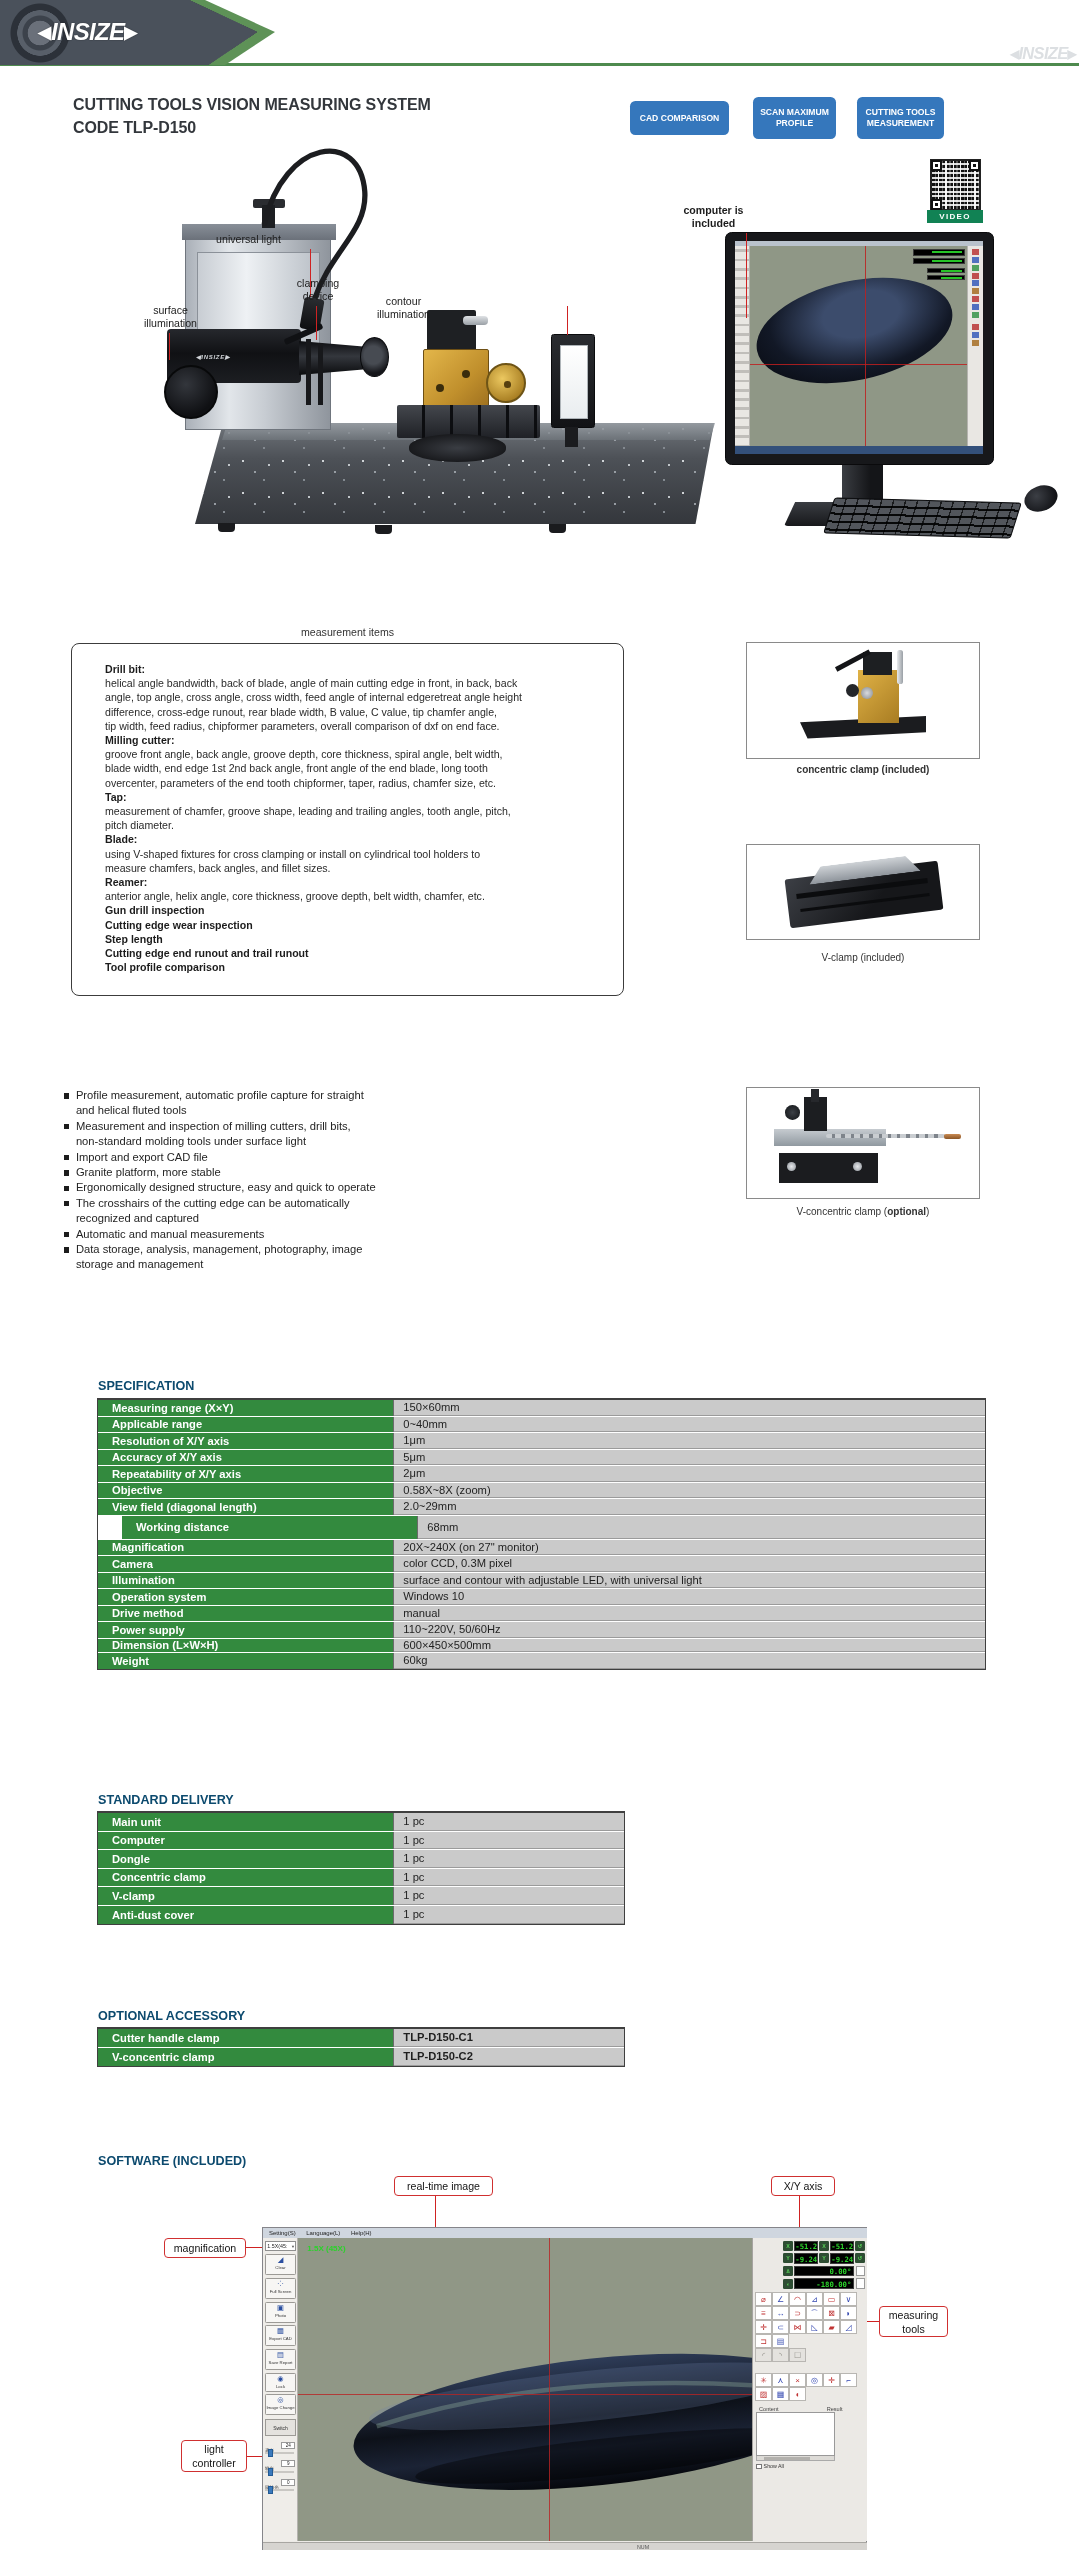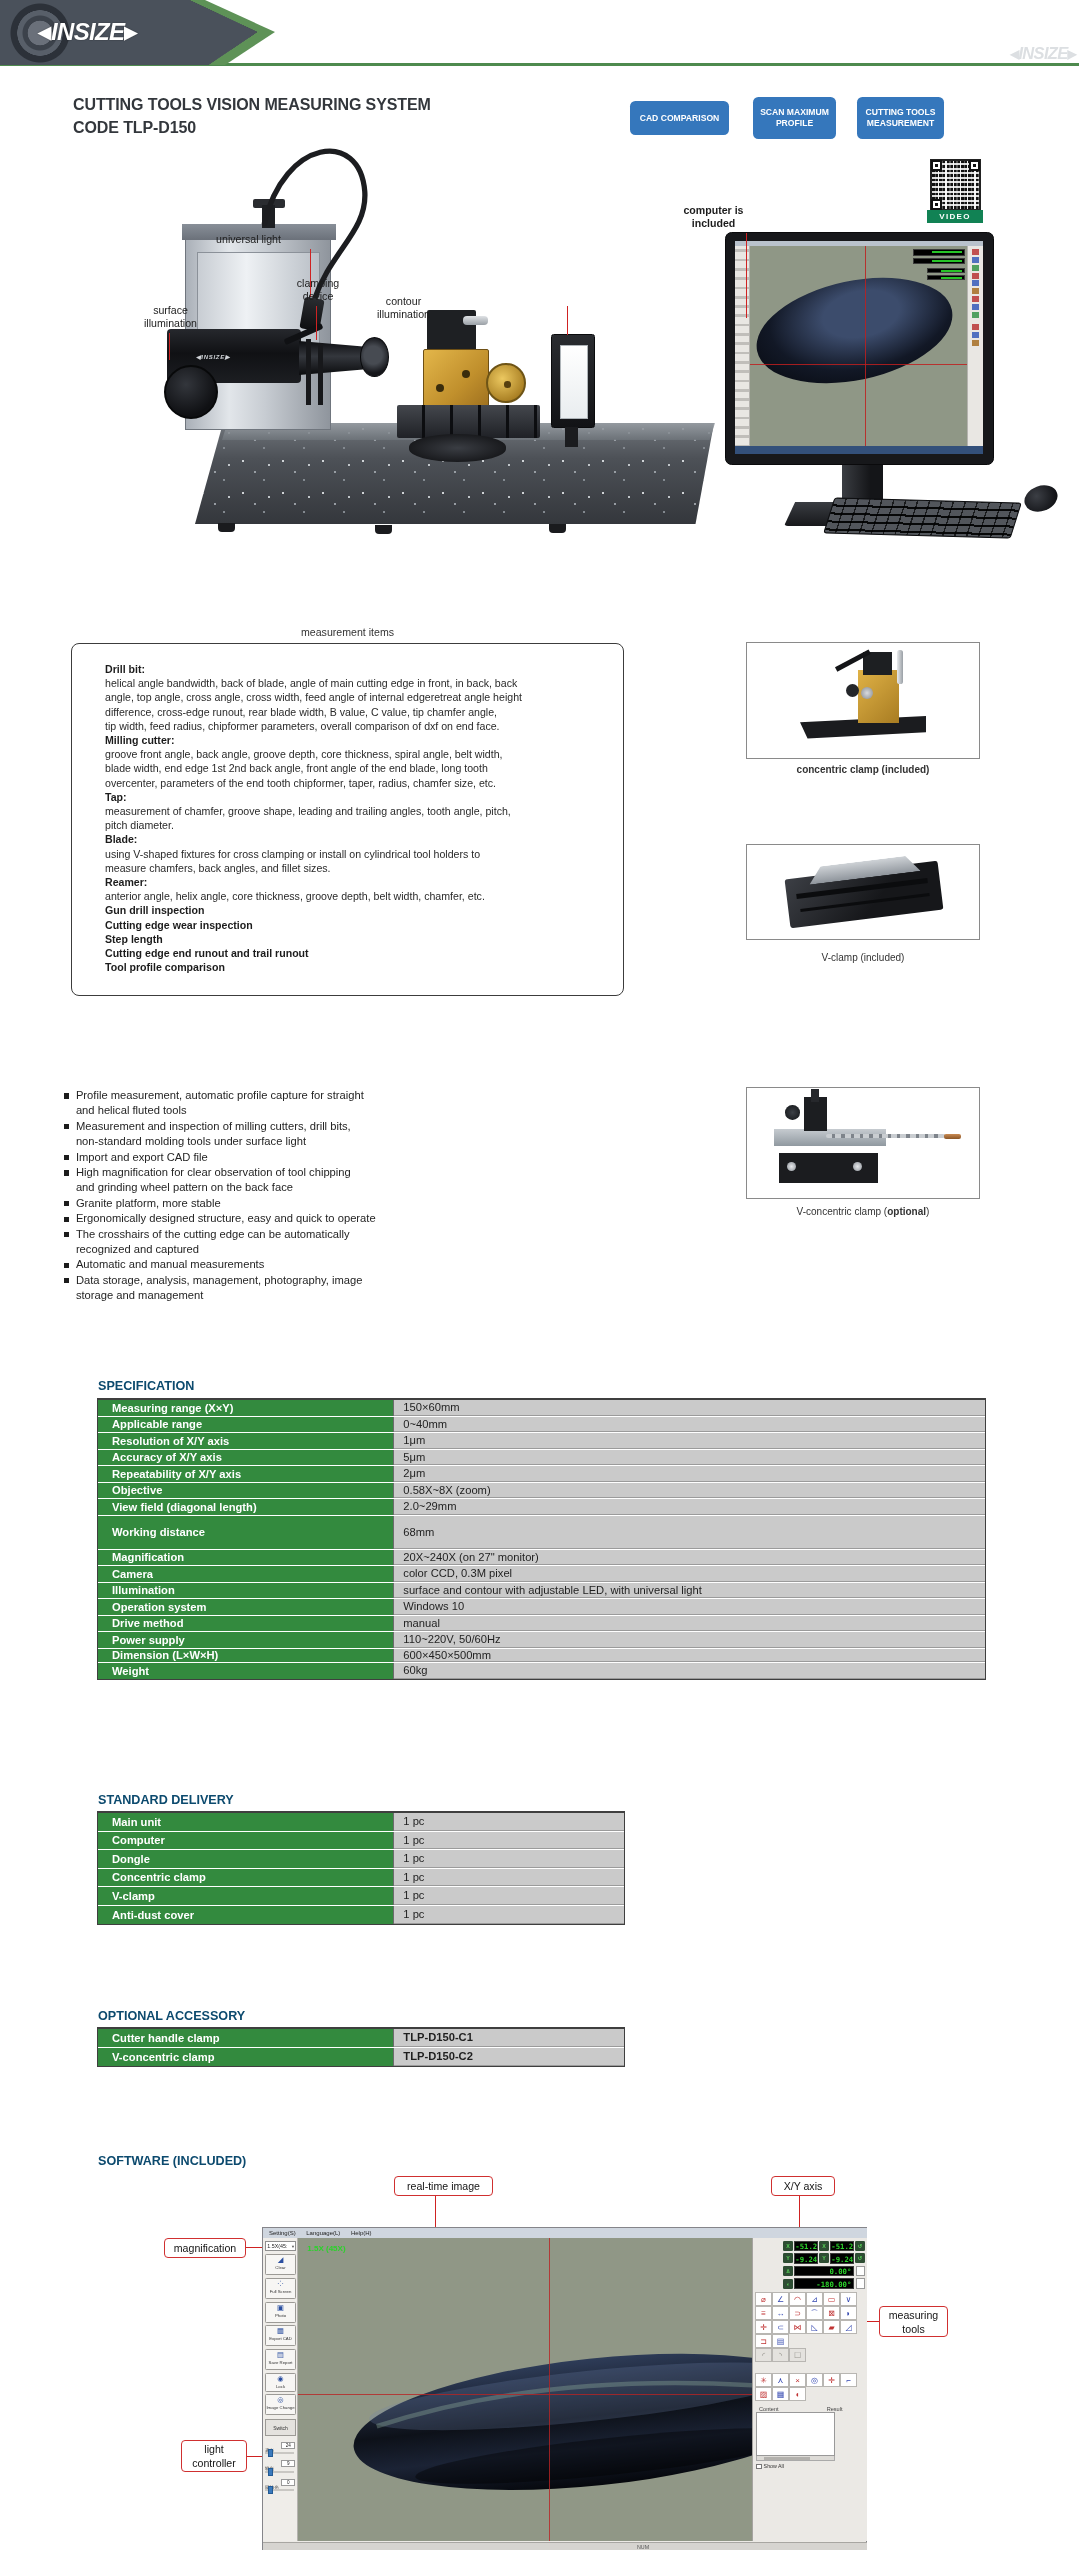--- a/index.html
+++ b/index.html
@@ -386,27 +386,20 @@
     </div>
     <div class="feat">
       <span class="bul"></span>
       <div>
         <div>Import and export CAD file</div>
       </div>
     </div>
     <div class="feat">
       <span class="bul"></span>
       <div>
-        <div>High magnification for clear observation of tool chipping</div>
-        <div>and grinding wheel pattern on the back face</div>
-      </div>
-    </div>
-    <div class="feat">
-      <span class="bul"></span>
-      <div>
         <div>Granite platform, more stable</div>
       </div>
     </div>
     <div class="feat">
       <span class="bul"></span>
       <div>
         <div>Ergonomically designed structure, easy and quick to operate</div>
       </div>
     </div>
     <div class="feat">
@@ -454,21 +447,21 @@
       <div class="tv">2μm</div>
     </div>
     <div class="trow" style="height: 16.5px;">
       <div class="tl">Objective</div>
       <div class="tv">0.58X~8X (zoom)</div>
     </div>
     <div class="trow" style="height: 16.5px;">
       <div class="tl">View field (diagonal length)</div>
       <div class="tv">2.0~29mm</div>
     </div>
-    <div class="trow" style="height: 34px;">
+    <div class="trow" style="height: 24px; margin-left: 24px;">
       <div class="tl">Working distance</div>
       <div class="tv">68mm</div>
     </div>
     <div class="trow" style="height: 16.5px;">
       <div class="tl">Magnification</div>
       <div class="tv">20X~240X (on 27" monitor)</div>
     </div>
     <div class="trow" style="height: 16.5px;">
       <div class="tl">Camera</div>
       <div class="tv">color CCD, 0.3M pixel</div>

